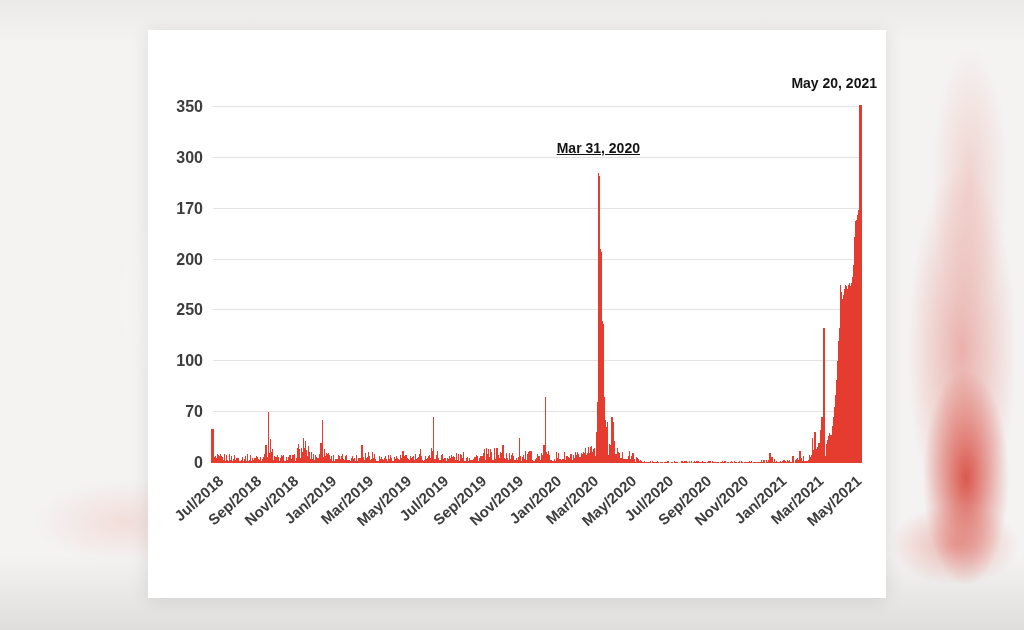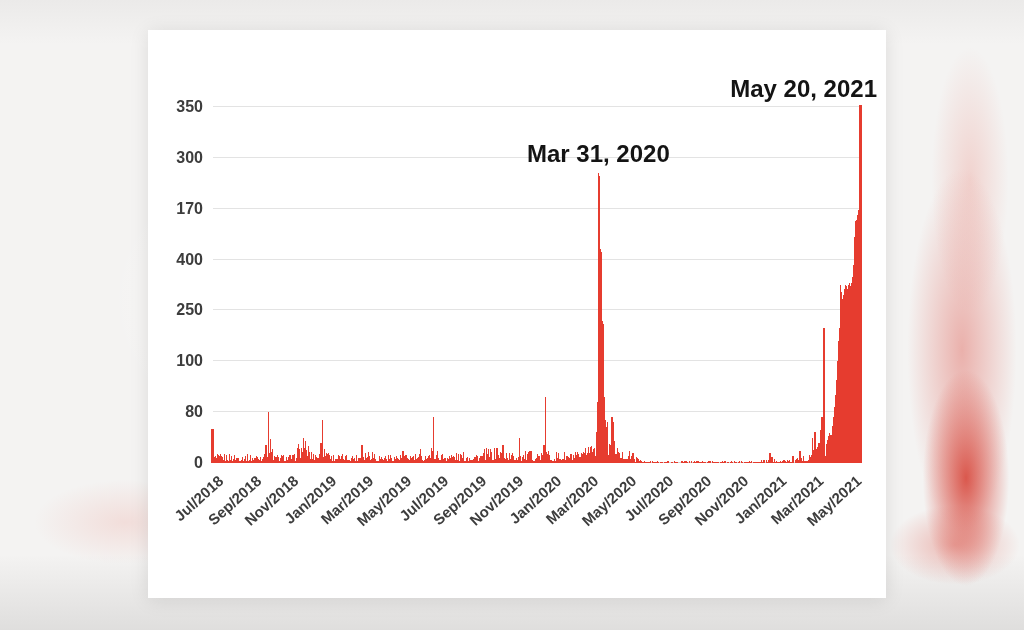--- a/index.html
+++ b/index.html
@@ -11,21 +11,21 @@
       radial-gradient(ellipse 78px 260px at 962px 350px, rgba(222,95,85,0.45), rgba(222,95,85,0) 70%),
       radial-gradient(ellipse 55px 190px at 970px 180px, rgba(235,150,140,0.35), rgba(235,150,140,0) 70%),
       radial-gradient(ellipse 90px 55px at 955px 545px, rgba(220,90,78,0.40), rgba(220,90,78,0) 72%),
       radial-gradient(ellipse 130px 60px at 125px 522px, rgba(236,160,150,0.26), rgba(236,160,150,0) 70%),
       radial-gradient(ellipse 420px 260px at 420px 300px, rgba(255,255,255,0.85), rgba(255,255,255,0) 75%),
       linear-gradient(180deg,#ebeae9 0%,#f4f3f2 7%,#f4f3f2 88%,#dfdedd 100%);}
   .card{position:absolute;left:148px;top:30px;width:738px;height:568px;background:#ffffff;
     box-shadow:0 2px 18px rgba(0,0,0,0.10);}
   .title{position:absolute;left:36px;top:22px;margin:0;font-size:23px;font-weight:bold;
     color:#141414;white-space:nowrap;letter-spacing:0.2px;}
-  .ann{font-weight:bold;color:#141414;font-size:24px;white-space:nowrap;position:absolute;}
+  .ann{font-weight:bold;color:#141414;font-size:14px;white-space:nowrap;position:absolute;}
   .ann-may{right:9px;top:45px;}
   .ann-mar{top:33px;transform:translateX(-50%);}
   .plot{position:absolute;left:63px;top:77px;width:651px;height:356px;}
   .gridline{position:absolute;left:2px;right:0;height:1px;background:#e3e3e3;}
   .gridline.zero{background:#d6d6d6;}
   .bar{position:absolute;bottom:0;width:1px;background:var(--bar,#e63c2f);}
   .ylab{position:absolute;left:0;width:55px;text-align:right;font-size:16px;font-weight:bold;
     color:#3d3d3d;line-height:20px;}
   .xlab{position:absolute;width:106px;text-align:right;transform:rotate(-42deg);
     transform-origin:100% 0;font-size:15px;font-weight:bold;color:#3d3d3d;white-space:nowrap;}
@@ -674,29 +674,29 @@
         <div class="bar" style="left: 642px; height: 198px;"></div>
         <div class="bar" style="left: 643px; height: 226px;"></div>
         <div class="bar" style="left: 644px; height: 242px;"></div>
         <div class="bar" style="left: 645px; height: 243px;"></div>
         <div class="bar" style="left: 646px; height: 248px;"></div>
         <div class="bar" style="left: 647px; height: 253px;"></div>
         <div class="bar" style="left: 648px; height: 358px;"></div>
         <div class="bar" style="left: 649px; height: 358px;"></div>
         <div class="bar" style="left: 650px; height: 358px;"></div>
       </div>
-    <div class="ann ann-mar" style="left: 387.345px;">Mar 31, 2020</div>
+    <div class="ann ann-mar" style="left: 387.345px; text-decoration: underline;">Mar 31, 2020</div>
   </div>
 
   <div>
       <div class="ylab" style="top: 423px;">0</div>
-      <div class="ylab" style="top: 372.143px;">80</div>
+      <div class="ylab" style="top: 372.143px;">70</div>
       <div class="ylab" style="top: 321.286px;">100</div>
       <div class="ylab" style="top: 270.429px;">250</div>
-      <div class="ylab" style="top: 219.571px;">400</div>
+      <div class="ylab" style="top: 219.571px;">200</div>
       <div class="ylab" style="top: 168.714px;">170</div>
       <div class="ylab" style="top: 117.857px;">300</div>
       <div class="ylab" style="top: 67px;">350</div>
     </div>
   <div>
       <div class="xlab" style="left: -39px; top: 442px;">Jul/2018</div>
       <div class="xlab" style="left: -1.47176px; top: 442px;">Sep/2018</div>
       <div class="xlab" style="left: 36.0565px; top: 442px;">Nov/2018</div>
       <div class="xlab" style="left: 73.5847px; top: 442px;">Jan/2019</div>
       <div class="xlab" style="left: 111.113px; top: 442px;">Mar/2019</div>

